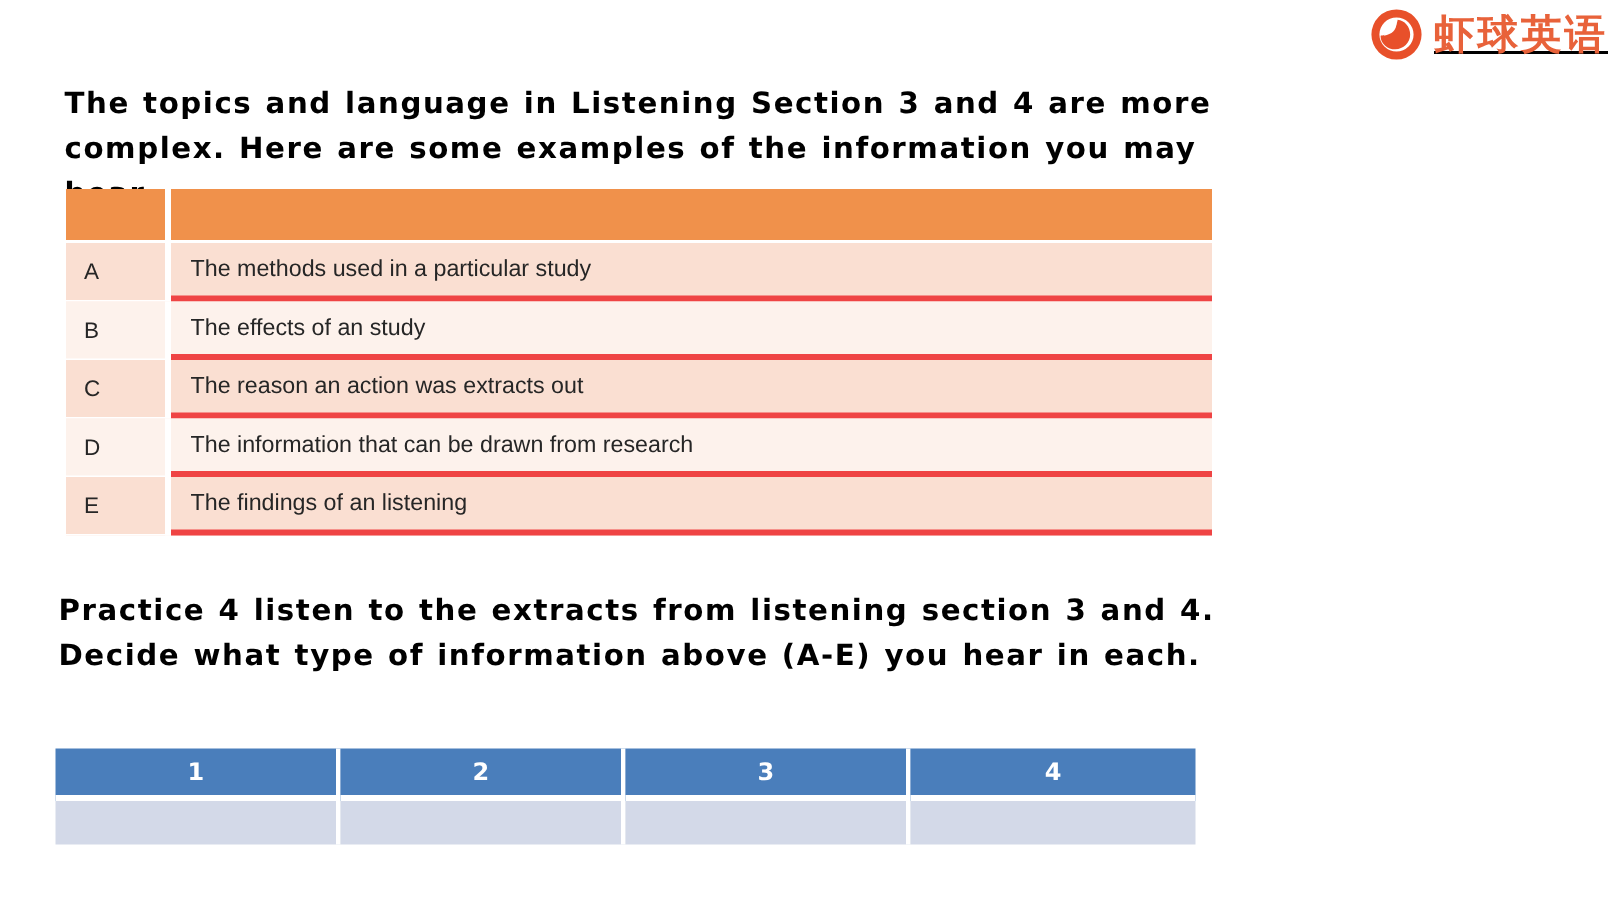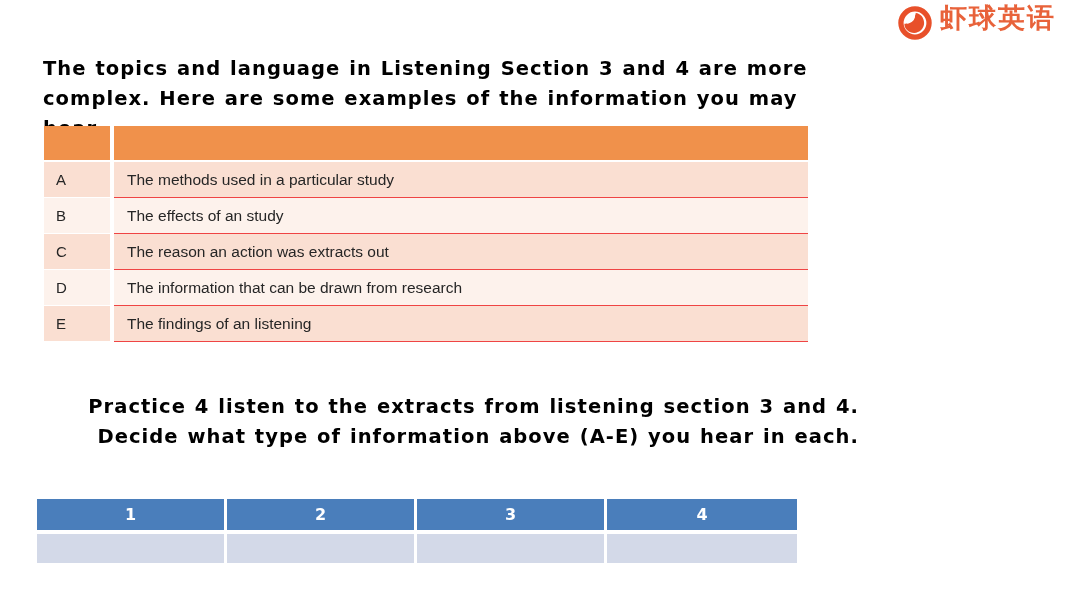--- a/index.html
+++ b/index.html
@@ -12,23 +12,25 @@
     background: #ffffff;
     font-family: "Liberation Sans", sans-serif;
     overflow: hidden;
     position: relative;
   }
 
   
   .brand {
     position: absolute;
     top: 4px;
-    right: 24px;
+    right: 8px;
     display: flex;
+    align-items: center;
     gap: 6px;
+    text-decoration: underline;
   }
   .brand-mark {
     width: 38px;
     height: 38px;
     flex: 0 0 38px;
     display: block;
   }
   .brand-text {
     font-family: "DejaVu Sans", sans-serif;
     font-size: 27px;
@@ -46,21 +48,21 @@
     width: 820px;
     font-family: "DejaVu Sans", sans-serif;
     font-size: 19.5px;
     font-weight: 700;
     color: #000000;
     letter-spacing: 1.05px;
     line-height: 30px;
     word-spacing: 1px;
   }
   .lead-1 { top: 54px; }
-  .lead-2 { top: 392px; left: 39px; text-align: right; }
+  .lead-2 { top: 392px; left: 39px; }
 
   
   .table-orange {
     position: absolute;
     left: 44px;
     top: 126px;
     width: 764px;
     border-collapse: separate;
     border-spacing: 0;
     table-layout: fixed;
@@ -88,21 +90,21 @@
     color: #262626;
     padding-left: 12px !important;
     border-right: 4px solid #ffffff;
     border-bottom: 1px solid #ffffff;
   }
   .cell-val {
     font-family: "Liberation Sans", sans-serif;
     font-size: 15.5px;
     color: #262626;
     padding-left: 13px !important;
-    border-bottom: 1px solid #ef4444;
+    border-bottom: 4px solid #ef4444;
   }
 
   
   .table-blue {
     position: absolute;
     left: 37px;
     top: 499px;
     width: 760px;
     border-collapse: separate;
     border-spacing: 0;

